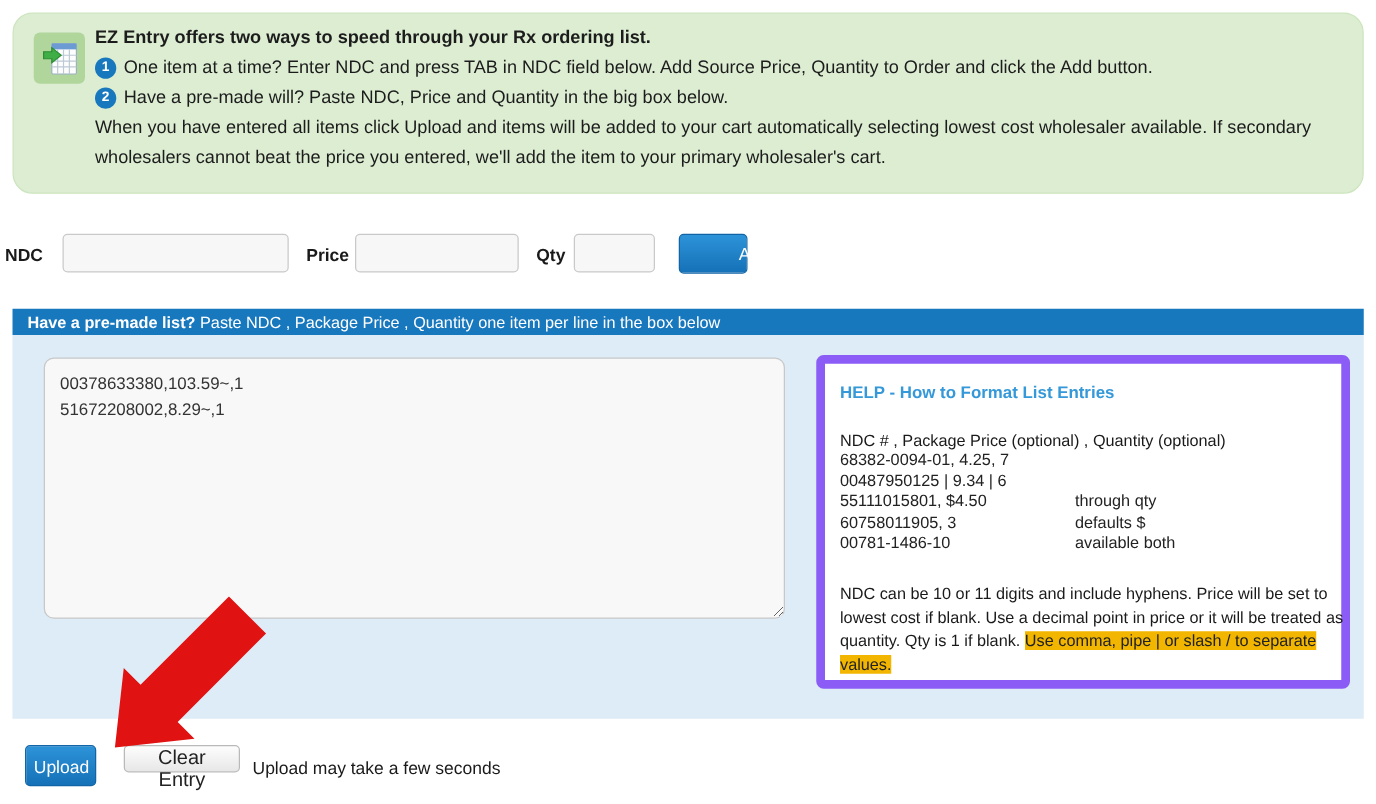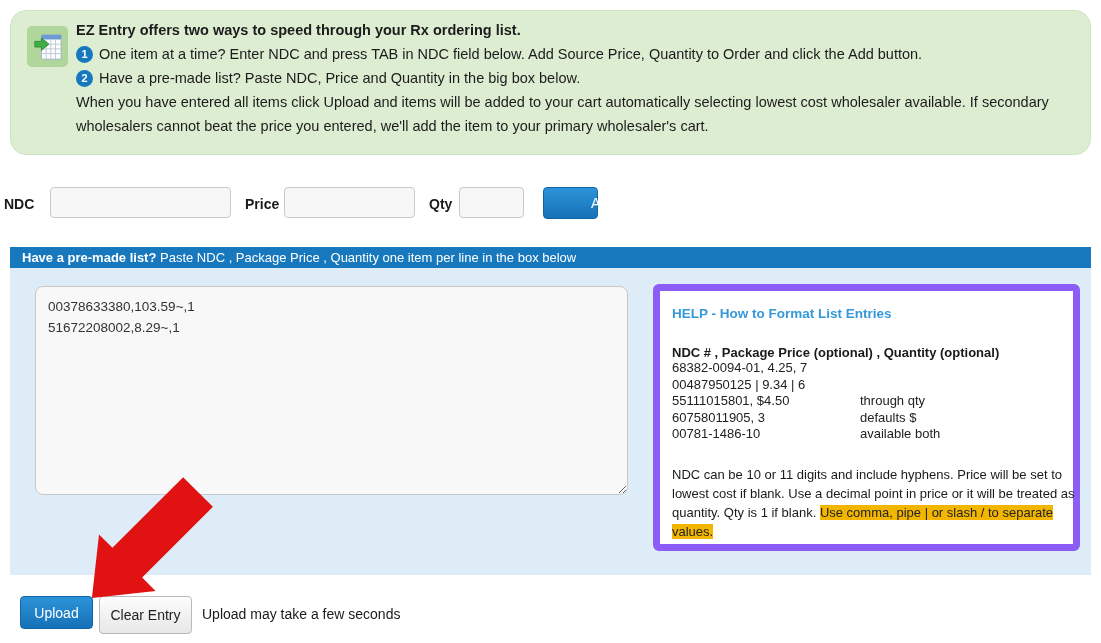--- a/index.html
+++ b/index.html
@@ -35,31 +35,31 @@
   .panel{position:absolute;left:10px;top:268px;width:1081px;height:307px;background:#ddecf6;}
   .paste-area{position:absolute;left:25px;top:18px;width:593px;height:209px;background:#f8f8f8;
               border:1px solid #c8c8c8;border-radius:8px;padding:9px 12px;
               font-family:"Liberation Sans",sans-serif;font-size:13.5px;line-height:21px;
               color:#333;resize:both;}
 
   
   .help{position:absolute;left:643px;top:16px;width:427px;height:267px;background:#fff;
         border:7px solid #8b5cf6;border-radius:6px;padding:15px 12px;}
   .help-title{color:#3598d8;font-weight:bold;font-size:13.5px;cursor:pointer;}
-  .help-heading{font-weight:bold;font-size:13px;color:#1a1a1a;margin-top:24px;}
+  .help-heading{font-weight:normal;font-size:13px;color:#1a1a1a;margin-top:24px;}
   .ex-row{display:flex;font-size:13px;line-height:16.5px;color:#222;}
   .ex-entry{width:188px;}
   .help-note{margin-top:22px;font-size:13px;line-height:19px;color:#1a1a1a;width:404px;}
   .hl{background:#f2b600;color:#222;}
 
   
-  .upload-btn{position:absolute;left:20px;top:596px;width:73px;height:33px;}
-  .clear-btn{position:absolute;left:99px;top:596px;width:93px;height:38px;
+  .upload-btn{position:absolute;left:20px;top:596px;width:57px;height:33px;}
+  .clear-btn{position:absolute;left:99px;top:596px;width:93px;height:22px;
              background:linear-gradient(#fdfdfd,#e7e7e7);border:1px solid #b9b9b9;border-radius:4px;
-             color:#222;font-family:"Liberation Sans",sans-serif;font-size:14px;cursor:pointer;}
+             color:#222;font-family:"Liberation Sans",sans-serif;font-size:16px;cursor:pointer;}
   .hint{position:absolute;left:202px;top:606px;font-size:14px;color:#1a1a1a;}
 
   .arrow-svg{position:absolute;left:0;top:477px;pointer-events:none;z-index:5;}
 </style>
 </head>
 <body>
 
 <div class="page">
 
   <div class="banner">
@@ -79,21 +79,21 @@
       </svg>
     </div>
     <div class="banner-text">
       <div class="banner-title">EZ Entry offers two ways to speed through your Rx ordering list.</div>
       <div class="step">
         <span class="badge">1</span>
         <span>One item at a time? Enter NDC and press TAB in NDC field below. Add Source Price, Quantity to Order and click the Add button.</span>
       </div>
       <div class="step">
         <span class="badge">2</span>
-        <span>Have a pre-made list? Paste NDC, Price and Quantity in the big box below.</span>
+        <span>Have a pre-made will? Paste NDC, Price and Quantity in the big box below.</span>
       </div>
       <div>When you have entered all items click Upload and items will be added to your cart automatically selecting lowest cost wholesaler available. If secondary</div>
       <div>wholesalers cannot beat the price you entered, we'll add the item to your primary wholesaler's cart.</div>
     </div>
   </div>
 
   <span class="entry-label" style="left:4px;">NDC</span>
   <input class="tb" style="left: 50px; width: 181px;" value="">
   <span class="entry-label" style="left:245px;">Price</span>
   <input class="tb" style="left: 284px; width: 131px;" value="">

